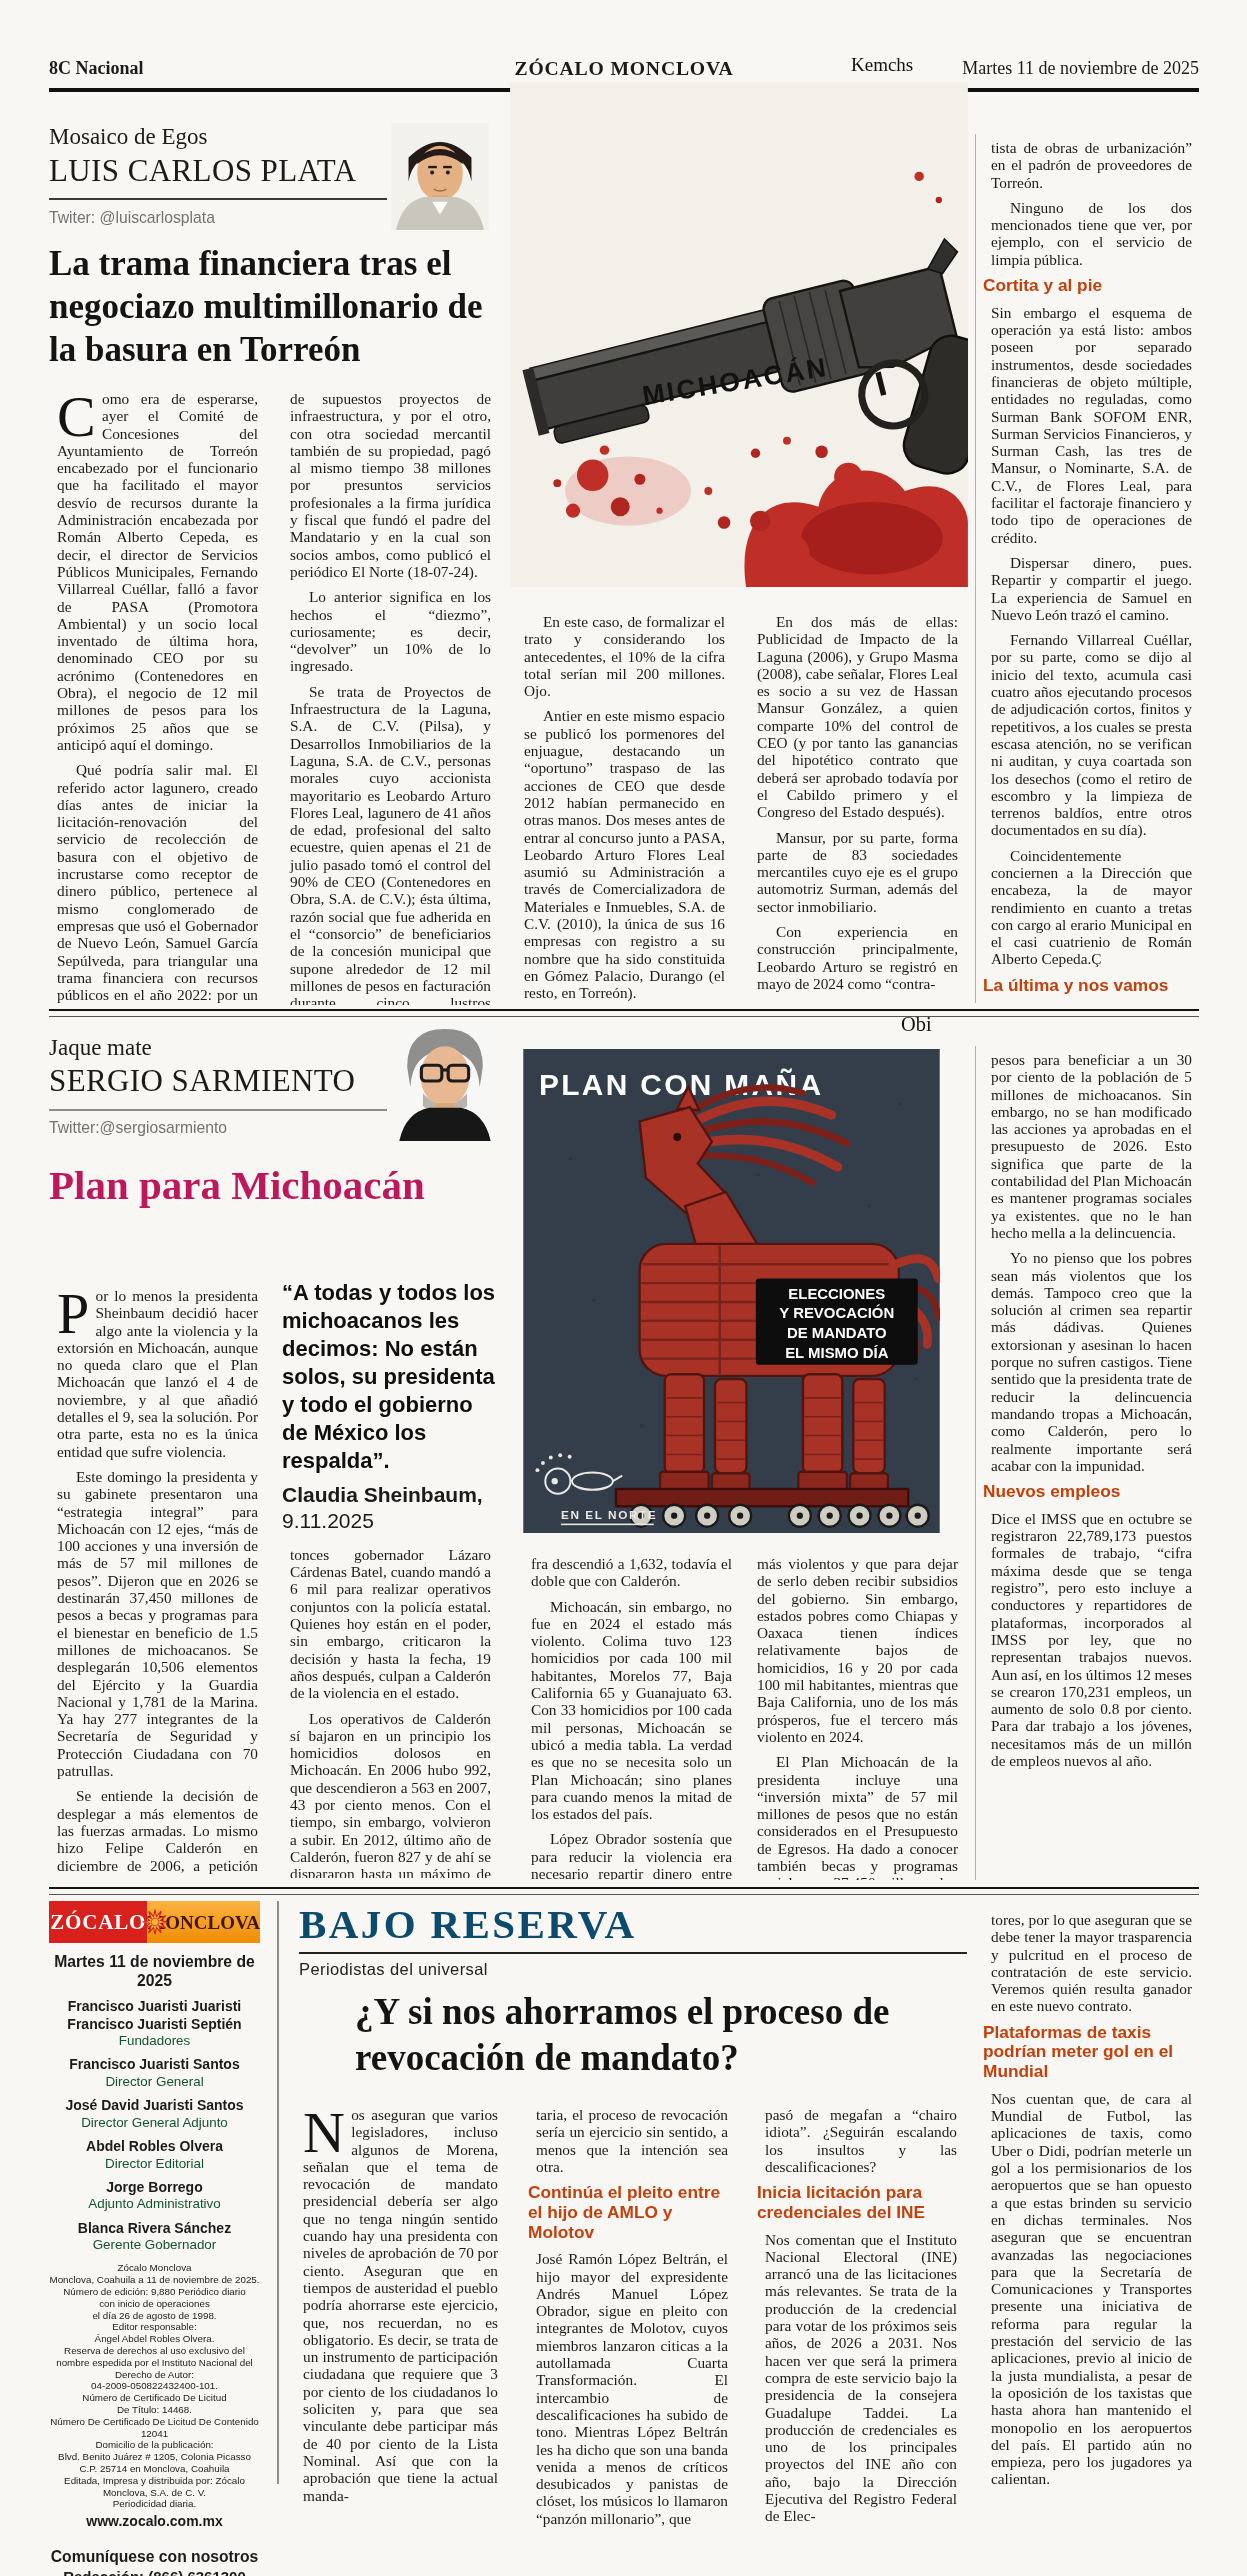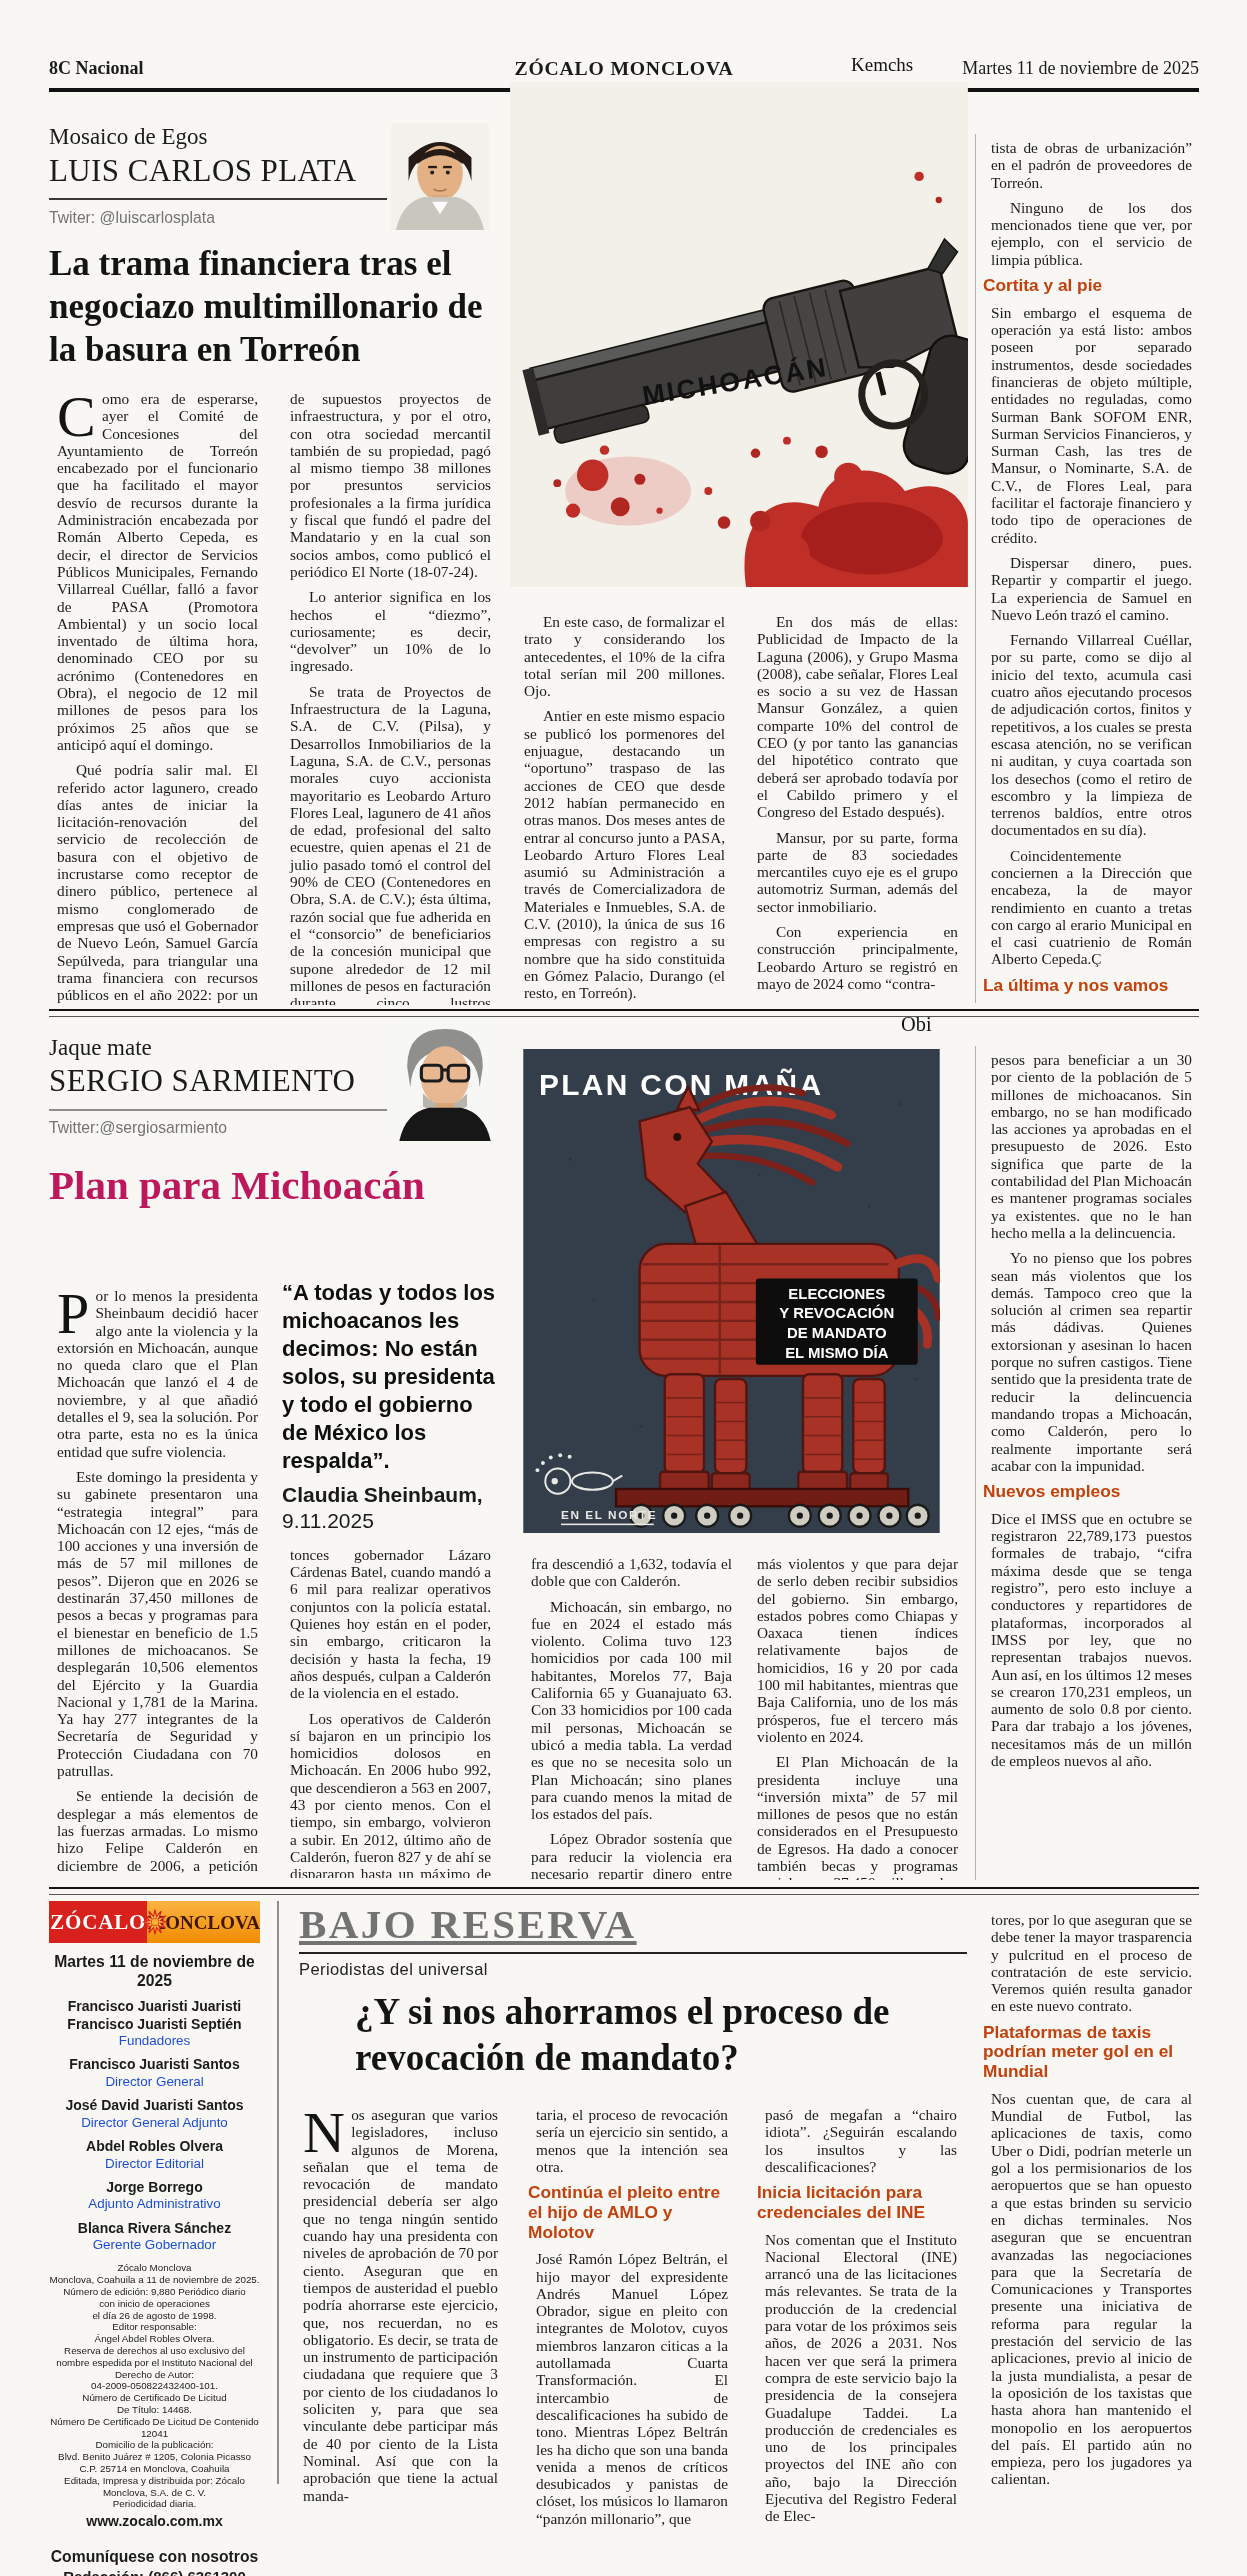--- a/index.html
+++ b/index.html
@@ -15,21 +15,21 @@
   
   .kick{font:400 23px/25px "Liberation Serif",serif;}
   .aname{font:400 31px/35px "Liberation Serif",serif;letter-spacing:0.4px;}
   .arule{position:absolute;height:2.4px;background:#3a3a3a;}
   .arule.gray{background:#8d8d8d;}
   .twitter{font:400 15.7px/19px "Liberation Sans",sans-serif;color:#737373;}
 
   
   .hl1{font:600 35px/43px "Liberation Serif",serif;color:#141414;}
   .hl2{font:600 41px/46px "Liberation Serif",serif;color:#be185d;}
-  .brt{font:700 41px/42px "Liberation Serif",serif;letter-spacing:2.4px;color:#737373;text-decoration:underline;}
+  .brt{font:700 41px/42px "Liberation Serif",serif;letter-spacing:2.4px;color:#0c4a6e;}
   .brsub{font:400 16.5px/19px "Liberation Sans",sans-serif;letter-spacing:0.4px;color:#222;}
   .brhl{font:600 37px/46px "Liberation Serif",serif;color:#141414;}
 
   
   .col{position:absolute;font:15.3px/17.3px "Liberation Serif",serif;text-align:justify;color:#1b1b1b;overflow:hidden;}
   .col p{margin:8px;text-indent:19px;}
   .col p.lead{text-indent:0;}
   .cont p:first-child{text-indent:0;}
   .dc{float:left;font:400 58px/47px "Liberation Serif",serif;padding:3.1px 6.3px 0 0;color:#141414;}
   .shd{font:700 17.3px/19.7px "Liberation Sans",sans-serif;text-align:left;margin:7px 0 2.4px;color:#c2410c;}
@@ -41,21 +41,21 @@
   .hline{position:absolute;background:#141414;}
 
   
   .mast{position:absolute;left:49px;top:1901px;width:211px;text-align:center;font-family:"Liberation Sans",sans-serif;}
   .zlogo{width:211px;height:42px;display:flex;position:relative;box-shadow:0 0 0 0.8px #b9542a inset;}
   .zl-red{flex:1.25;background:#d8201d;color:#fff;display:flex;align-items:center;justify-content:center;font:700 21px/21px "Liberation Serif",serif;letter-spacing:0.8px;}
   .zl-yel{flex:1;background:linear-gradient(180deg,#fbb342,#f08c04);color:#3f1503;display:flex;align-items:center;justify-content:center;font:700 19px/19px "Liberation Serif",serif;}
   .zl-sun{position:absolute;left:50%;top:50%;transform:translate(-50%,-50%);width:31px;height:31px;}
   .mdate{font:700 15.7px/19px "Liberation Sans",sans-serif;margin-top:9.4px;}
   .mname{font:700 14px/17.3px "Liberation Sans",sans-serif;margin-top:7.9px;}
-  .mrole{font:400 13.4px/15.7px "Liberation Sans",sans-serif;color:#1d4ed8;}
+  .mrole{font:400 13.4px/15.7px "Liberation Sans",sans-serif;color:#14532d;}
   .mlegal{margin-top:9.4px;}
   .mlegal p{margin:0;font:400 9.8px/11.8px "Liberation Sans",sans-serif;color:#222;}
   .mweb{font:700 14px/17.3px "Liberation Sans",sans-serif;margin-top:3.1px;}
   .mcontact{font:700 15.7px/20.4px "Liberation Sans",sans-serif;margin-top:16px;}
   .mcline{font:700 15px/19px "Liberation Sans",sans-serif;}
 
   .credit{font:400 19px/20.4px "Liberation Serif",serif;color:#141414;}
   .cartoon{position:absolute;overflow:hidden;}
 </style>
 </head>

